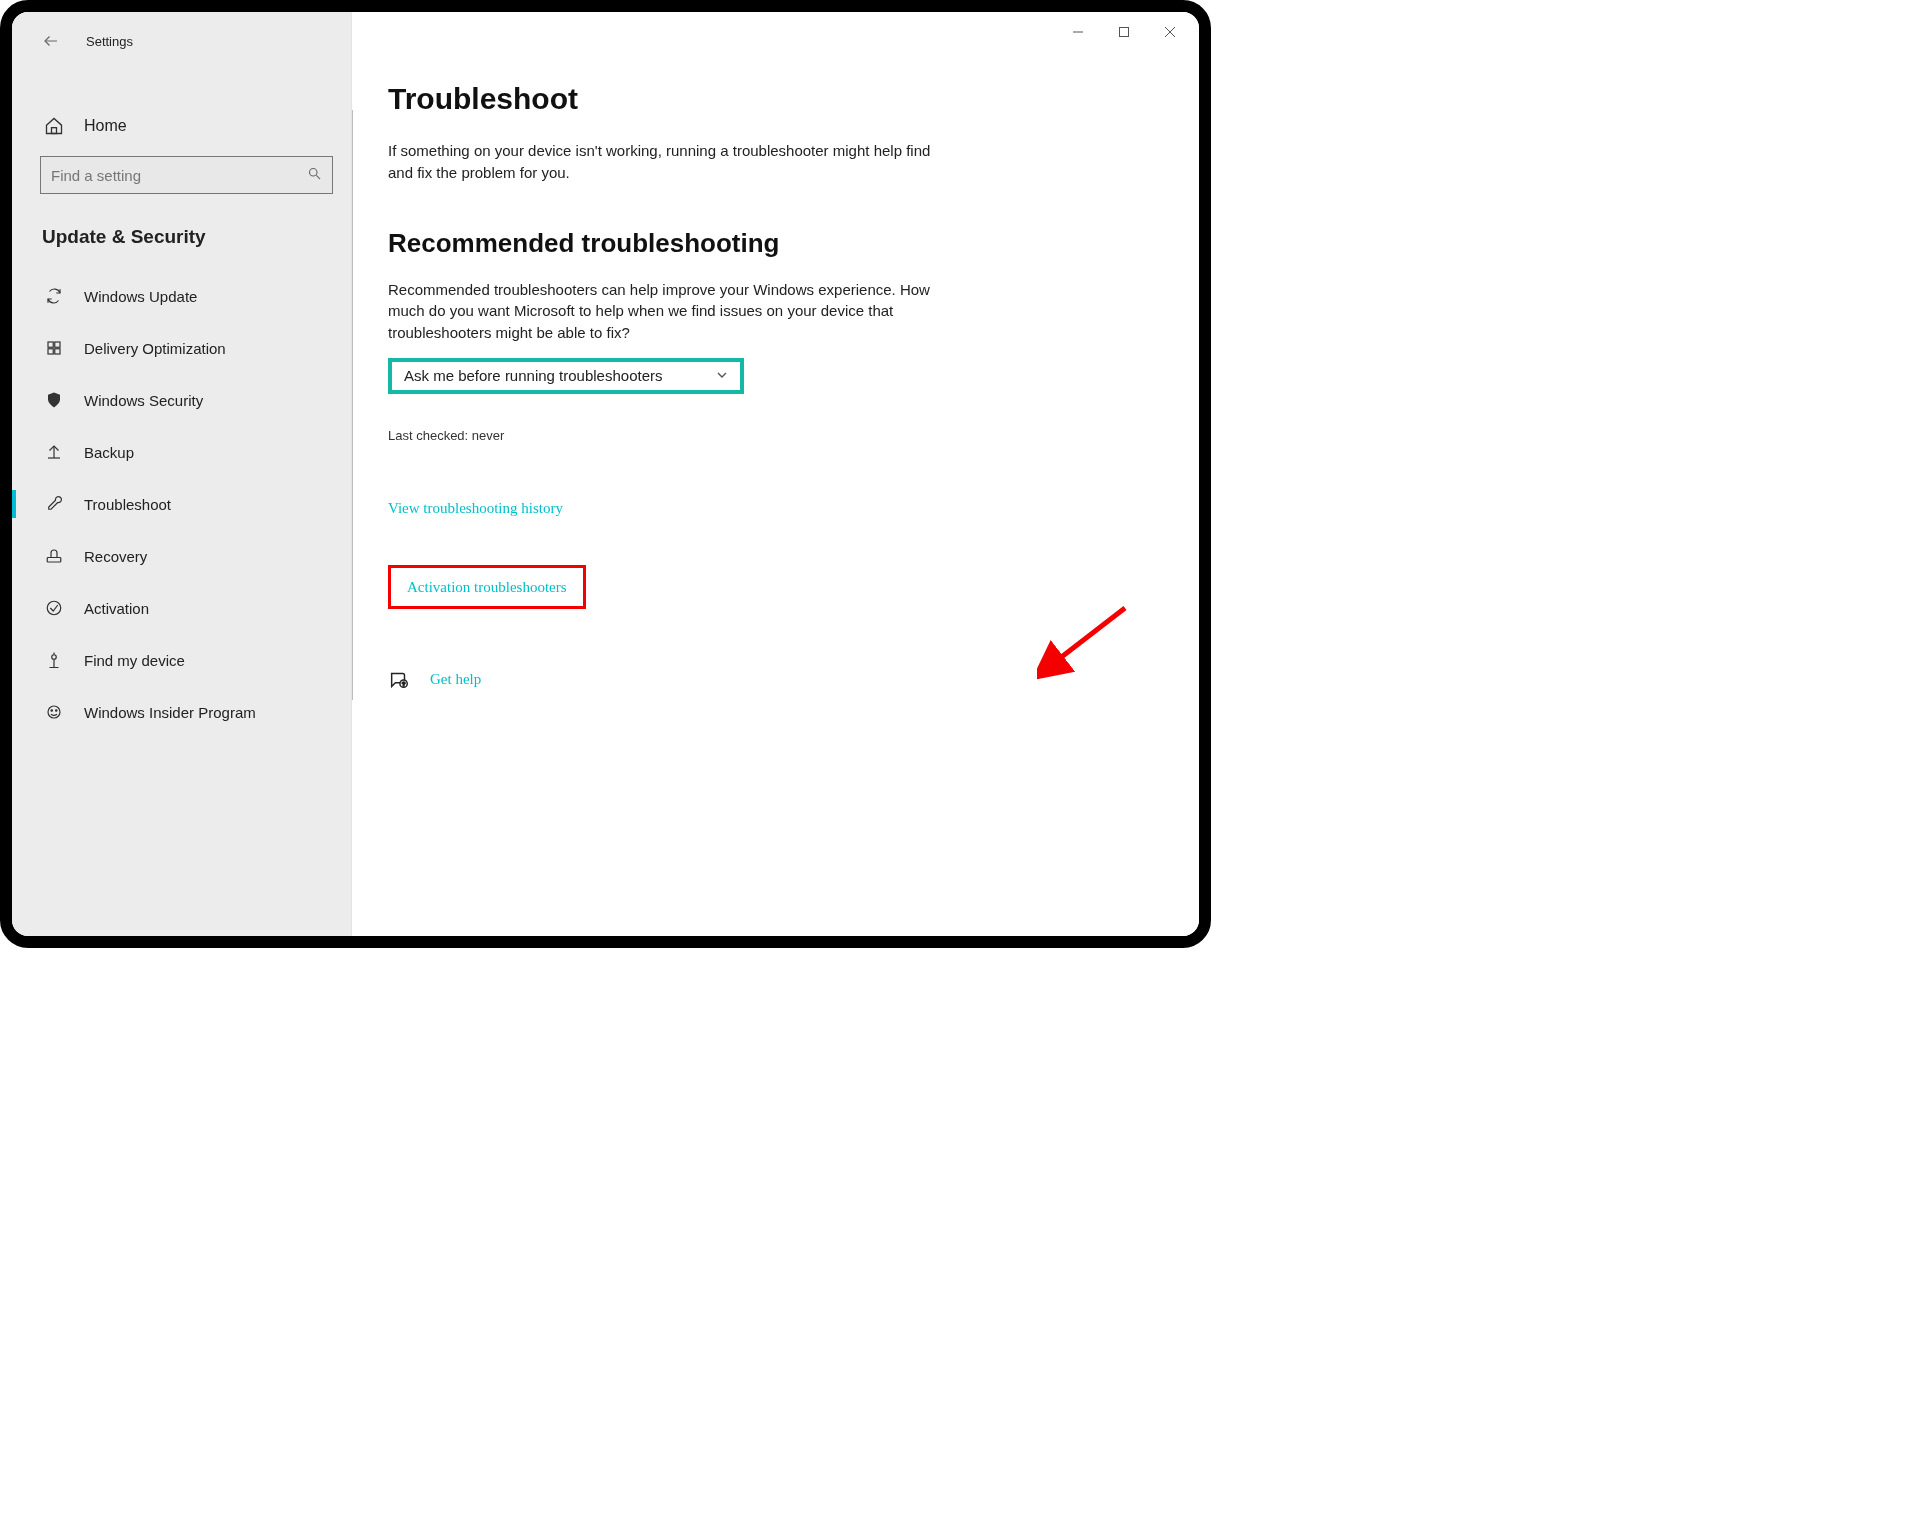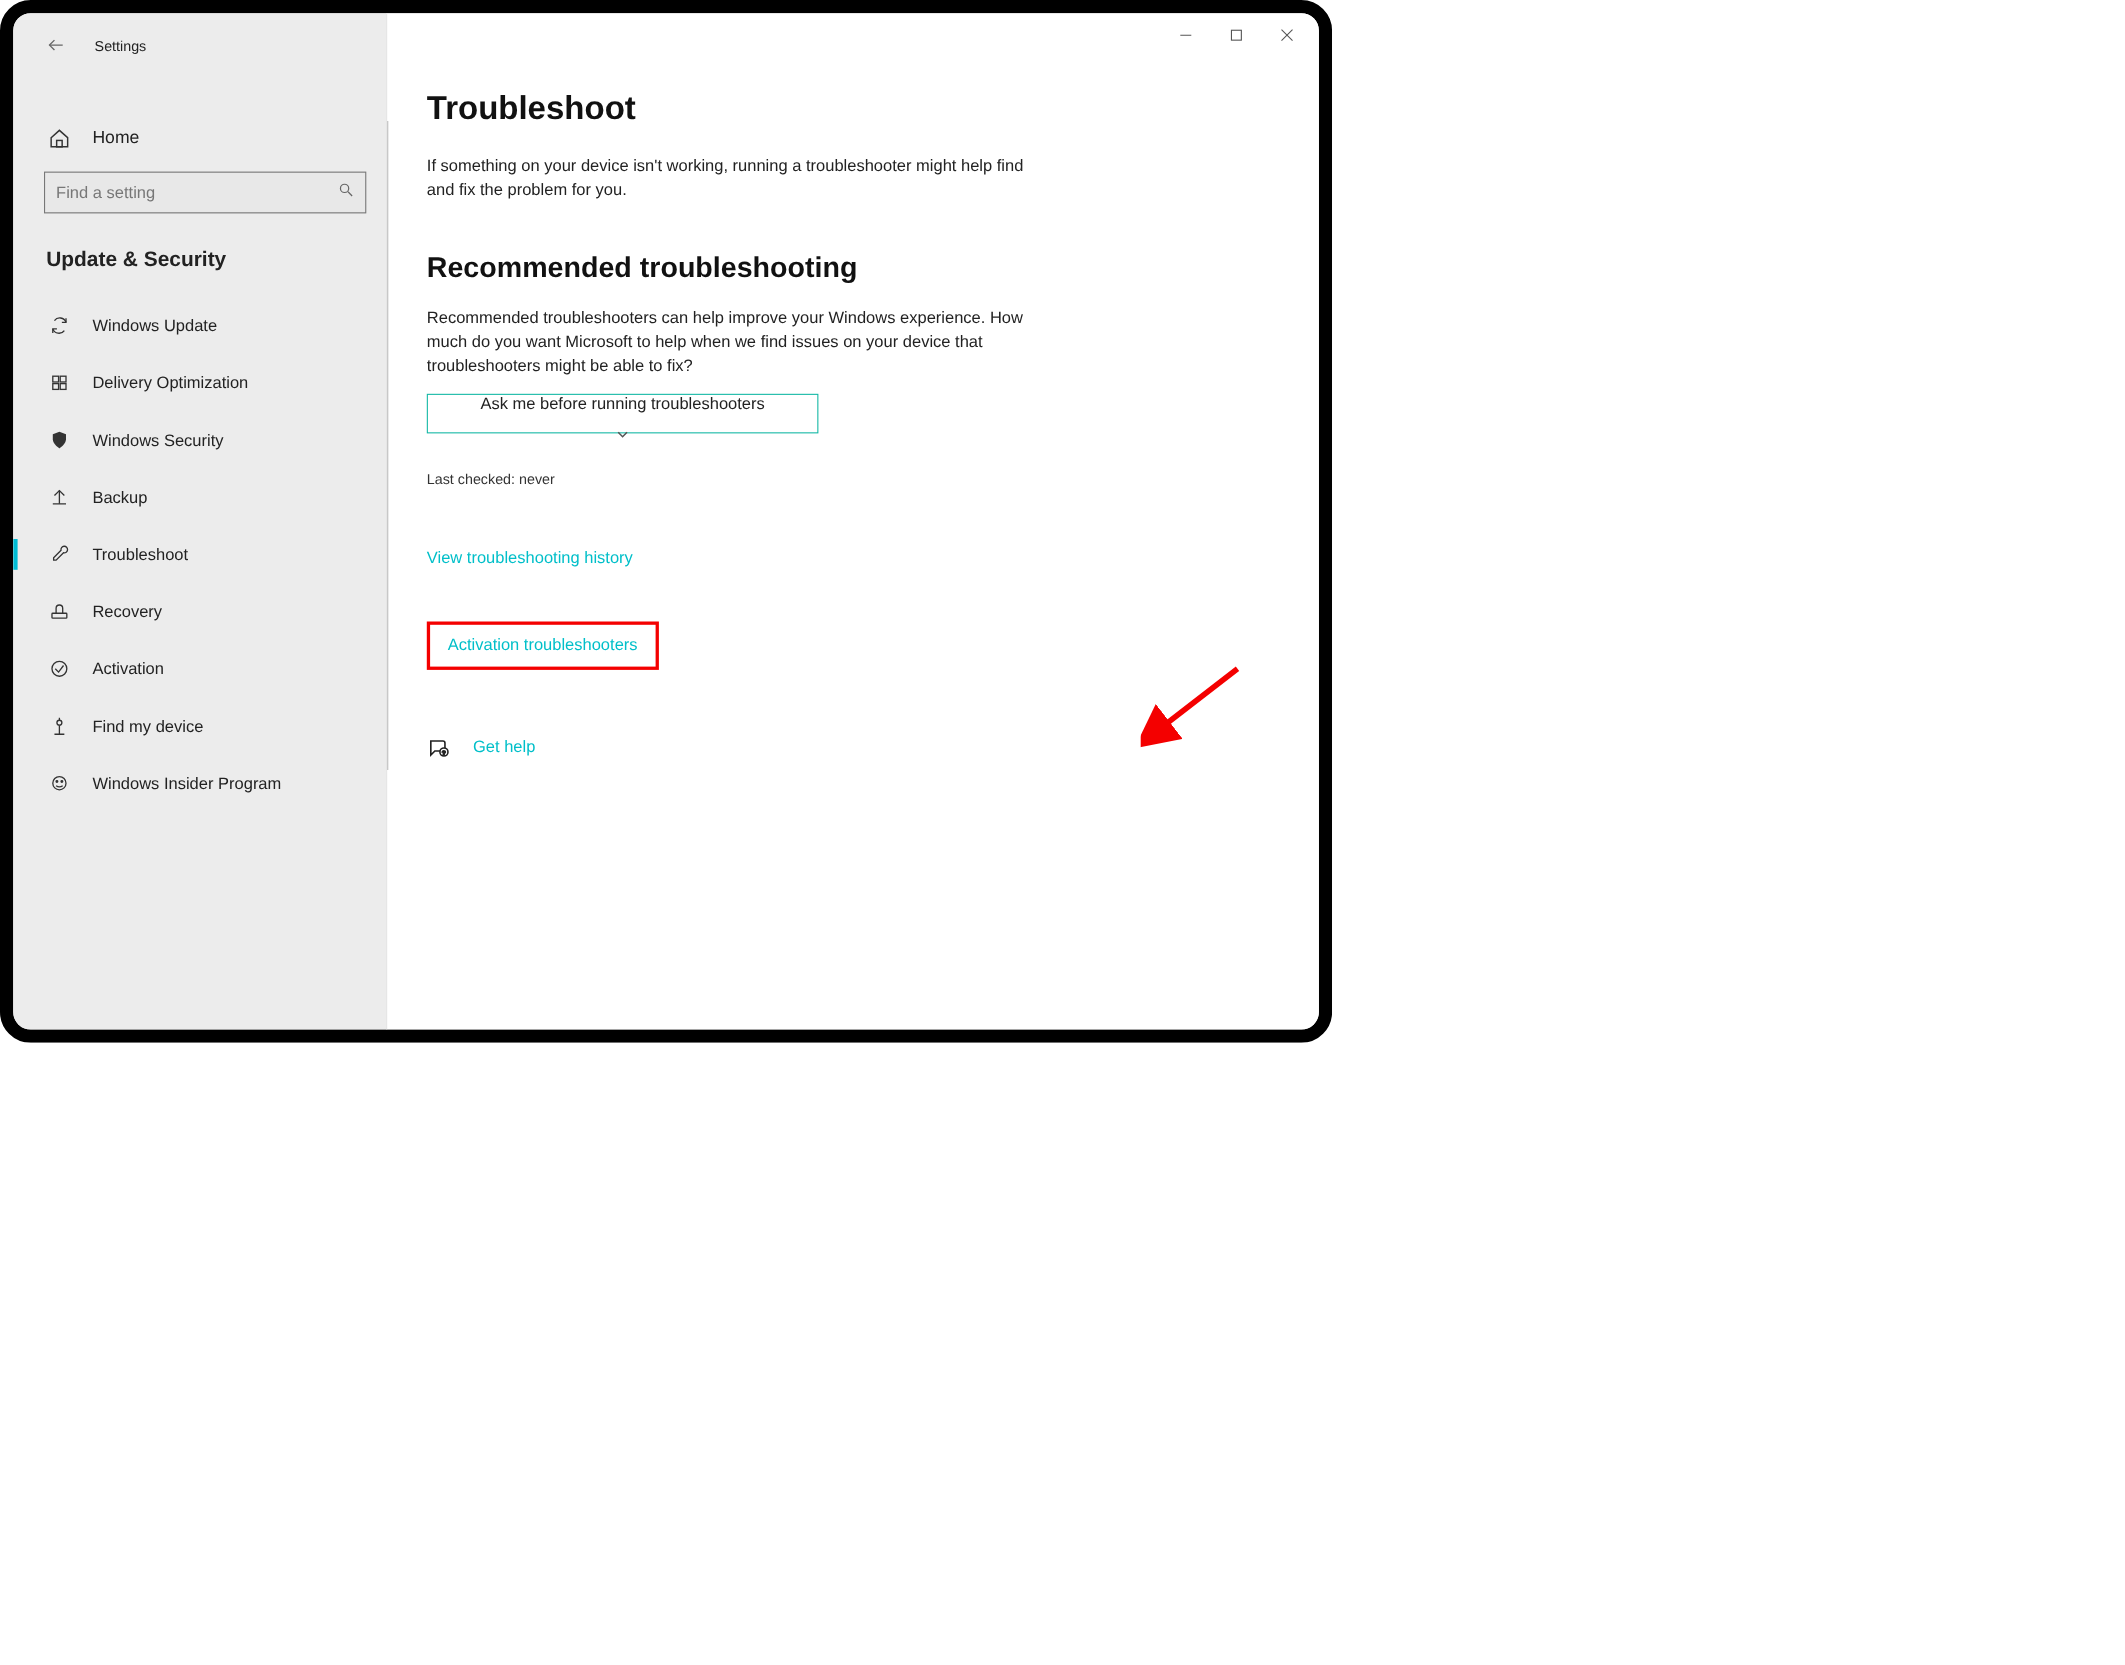--- a/index.html
+++ b/index.html
@@ -172,45 +172,45 @@
 .h2 {
   font-size: 26px;
   font-weight: 600;
   color: #111;
   margin-bottom: 20px;
 }
 .dropdown {
   display: inline-flex;
   align-items: center;
   justify-content: space-between;
-  border: 1px solid #14b8a6;
+  border: 4px solid #14b8a6;
   height: 36px;
   padding: 0 12px;
   min-width: 356px;
   font-size: 15px;
   color: #222;
   margin-bottom: 34px;
   gap: 12px;
-  flex-direction: column;
 }
 .dropdown .chev svg { width: 12px; height: 12px; color: #555; }
 
 .status-line {
   font-size: 15px;
   color: #222;
   margin-bottom: 10px;
 }
 .small-line {
   font-size: 13px;
   color: #333;
 }
 .link {
   color: #00bfc9;
   font-size: 15px;
   display: inline-block;
+  font-family: Liberation Serif, serif;
 }
 .link-row-1 { margin-top: 56px; }
 .link-row-2 { margin-top: 48px; position: relative; }
 .highlight-box {
   border: 3px solid #f40000;
   padding: 10px 16px;
   display: inline-block;
 }
 
 .gethelp-row {

